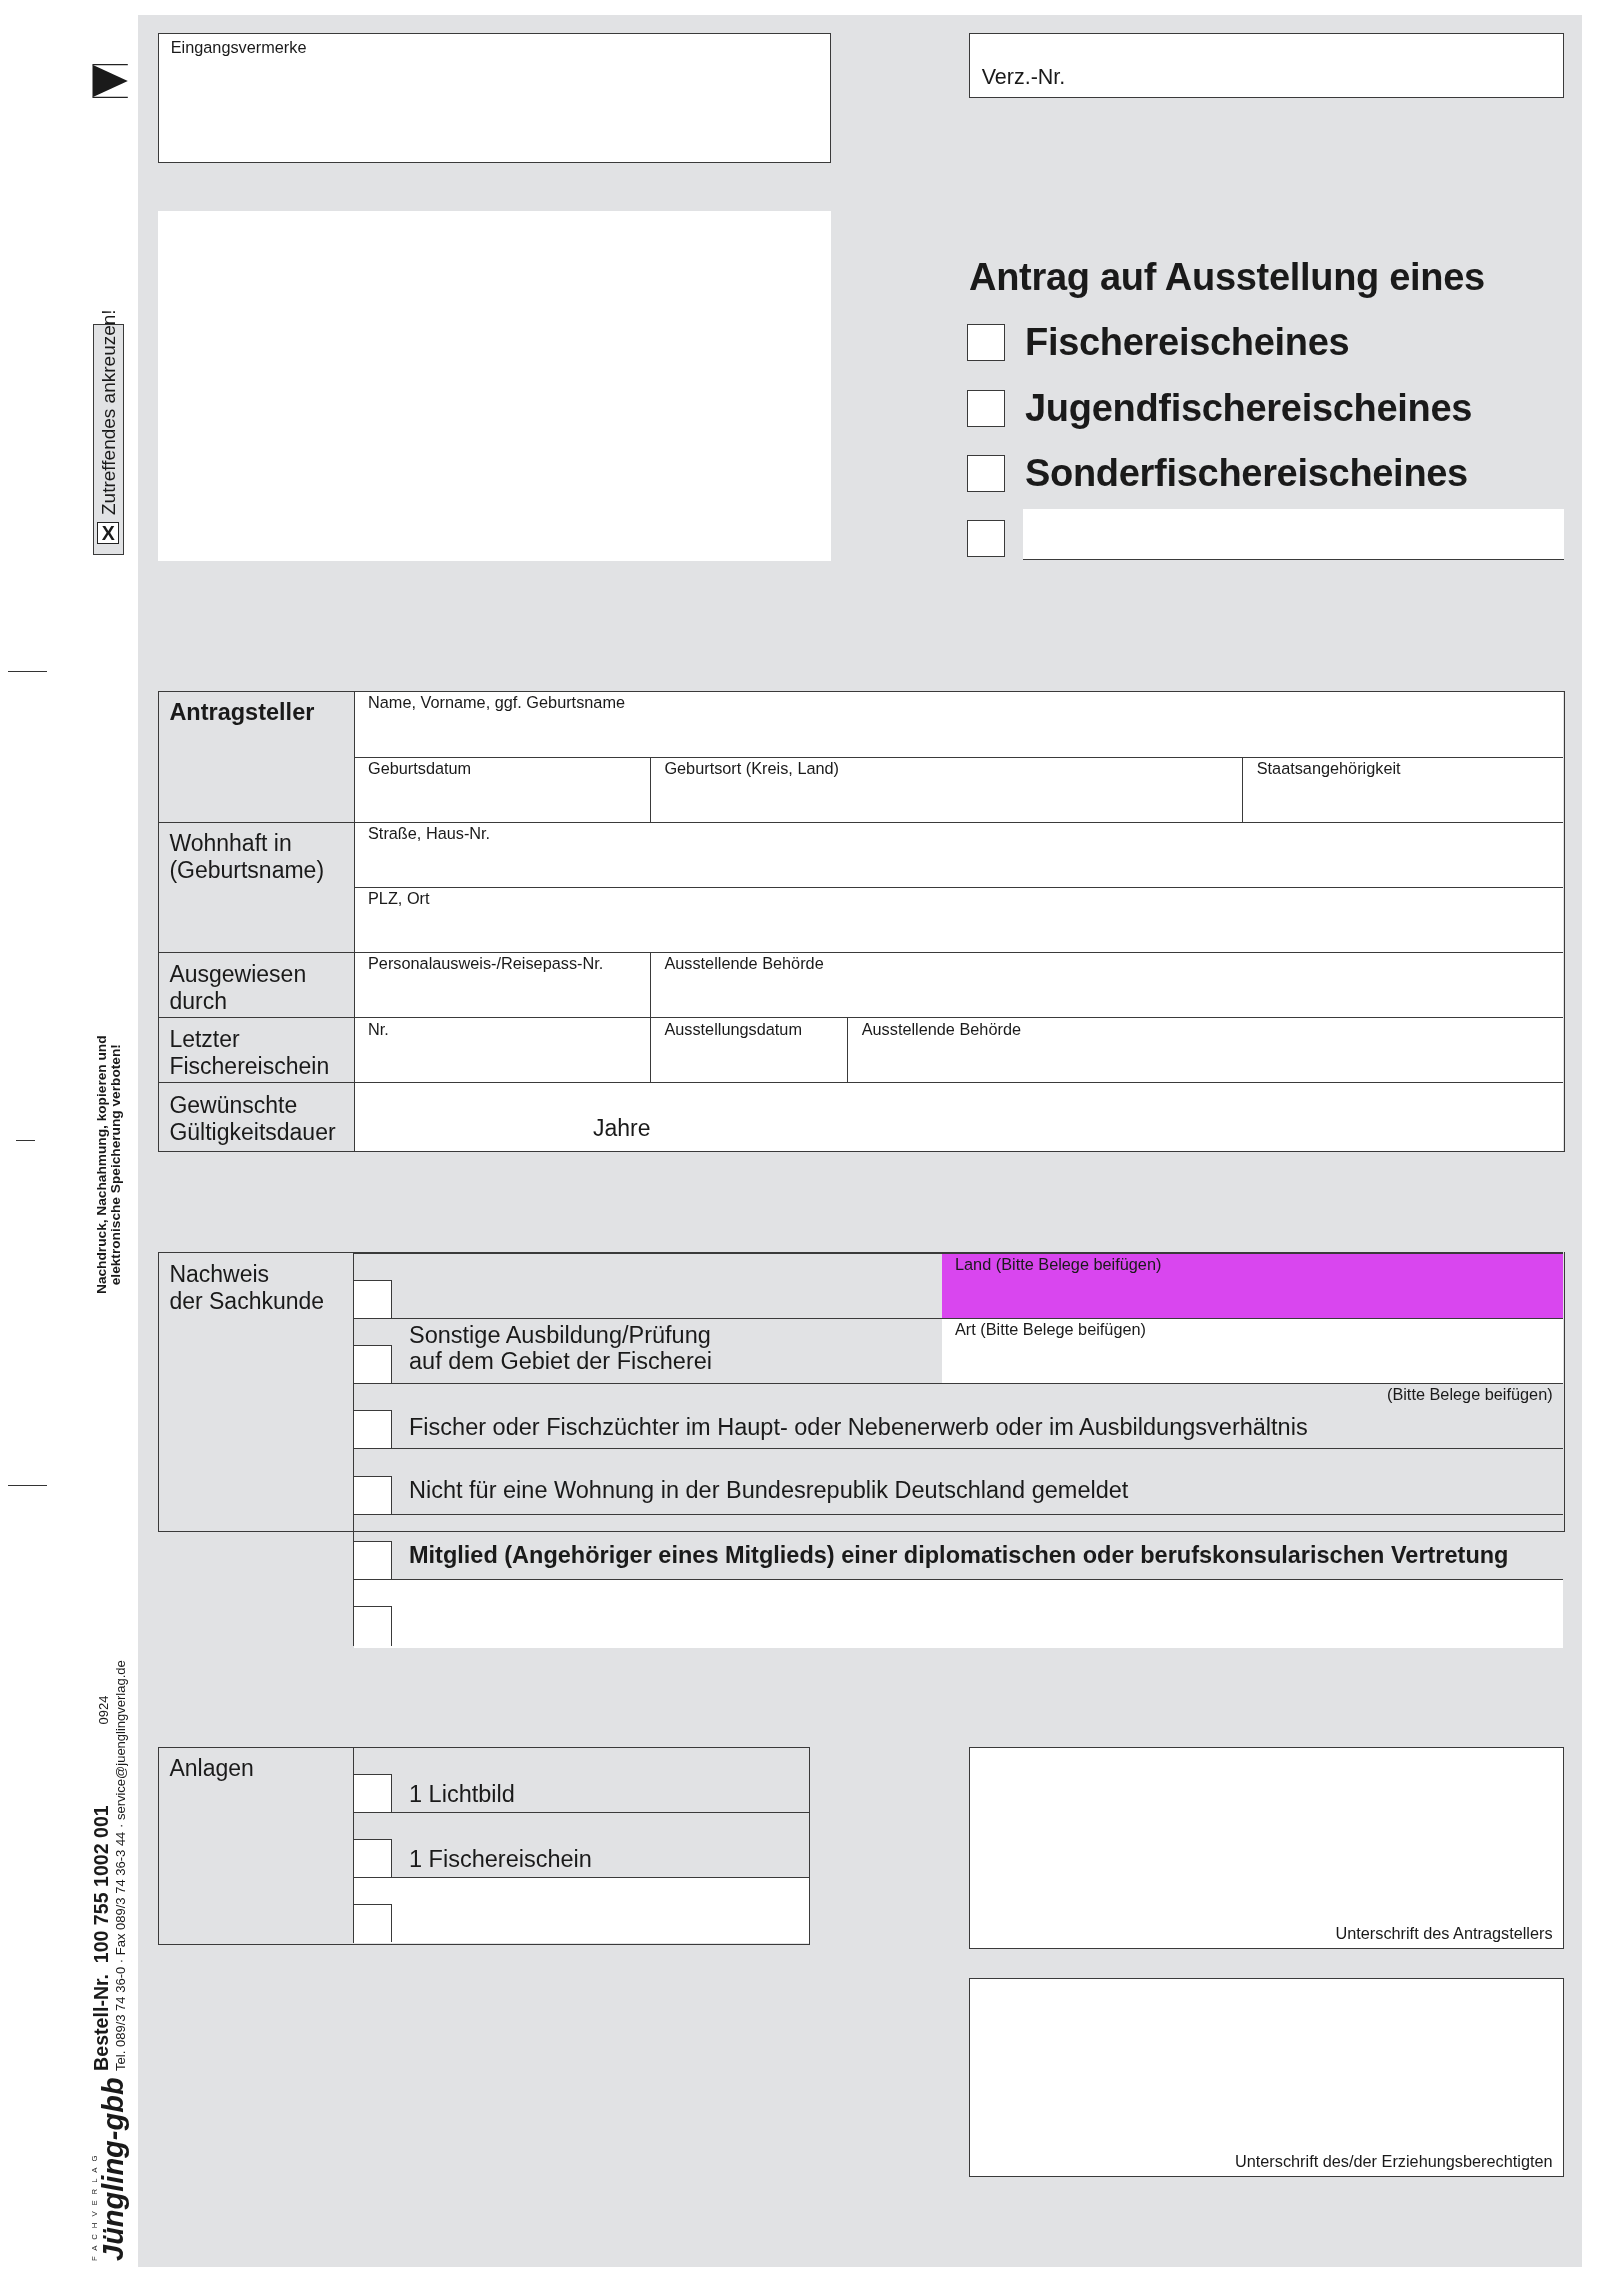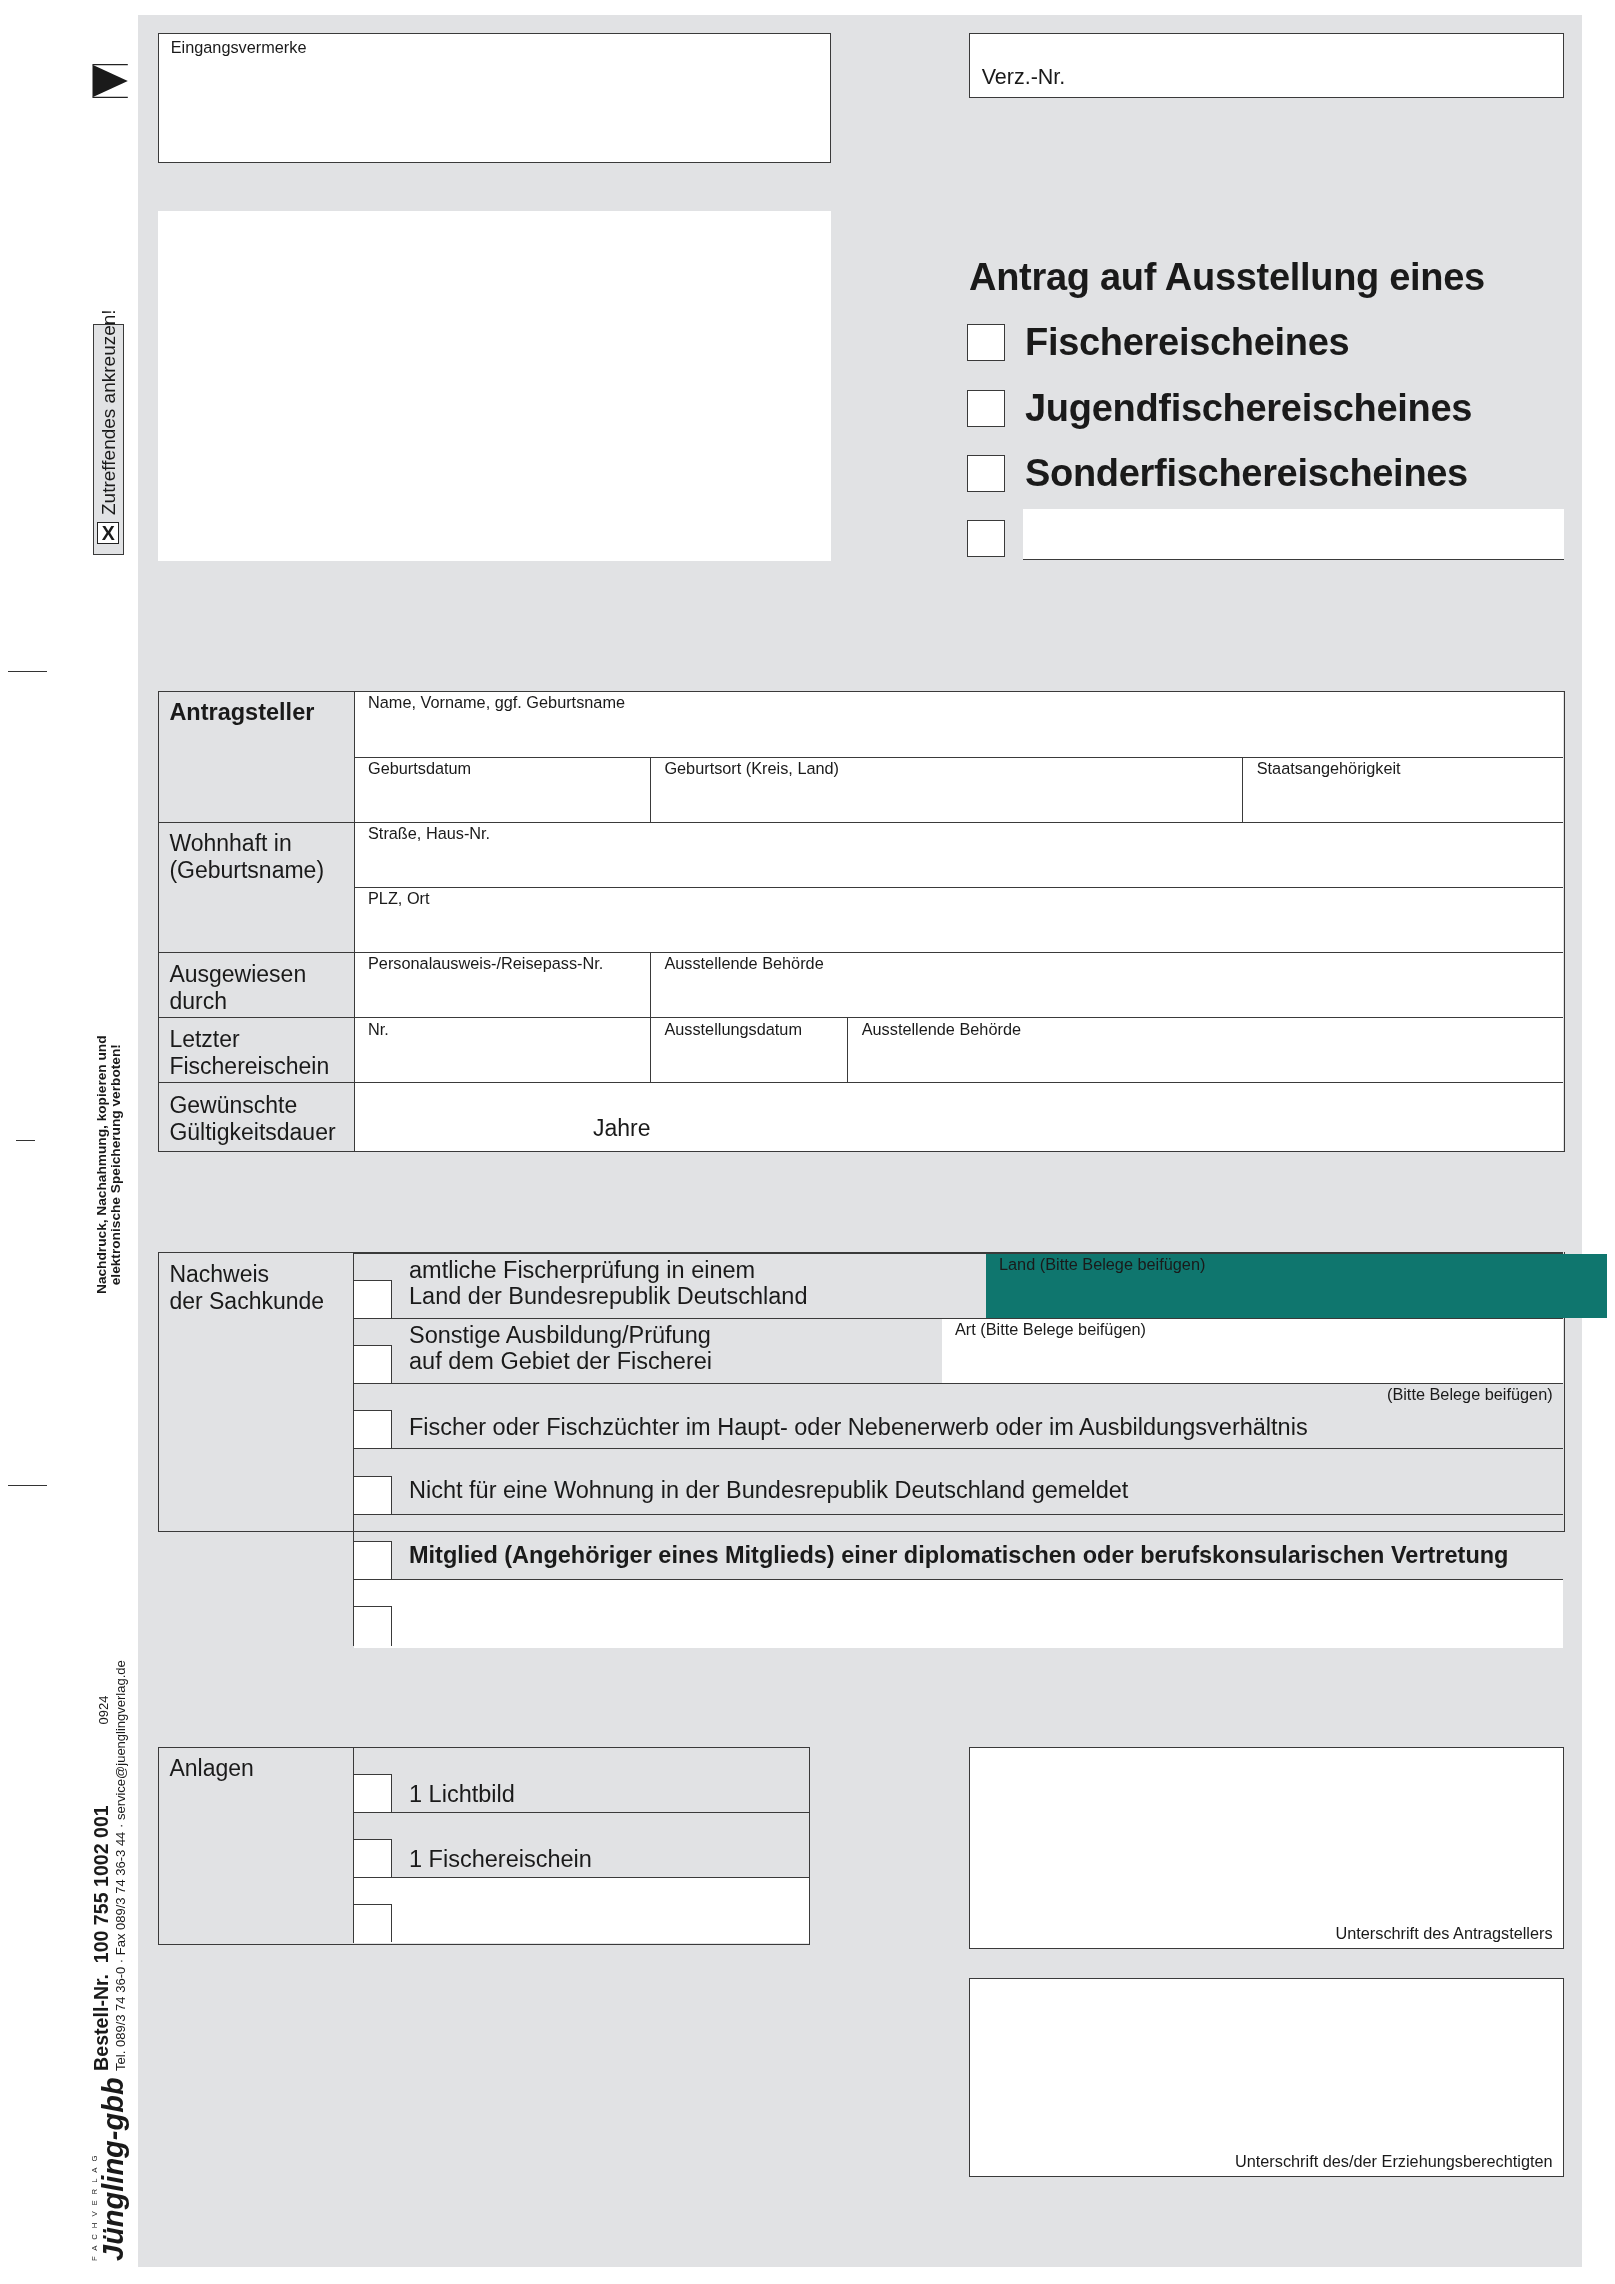--- a/index.html
+++ b/index.html
@@ -164,25 +164,21 @@
   <div class="abs label-cell" style="left:10.4px;top:9px;">
     <div>Nachweis</div>
     <div>der Sachkunde</div>
   </div>
   <div class="abs vline" style="left:194px;top:0;height:394px;"></div>
 
   <div class="abs" style="left:195px;top:0;width:1209px;height:394px;border-top:2px solid #3a3a3a;">
 
     <div class="abs" style="left:0;top:0;width:1209px;height:65px;">
       <div class="abs" style="left:0;top:26px;width:38px;height:39px;background:#fff;border-top:1.3px solid #3a3a3a;border-right:1.3px solid #3a3a3a;"></div>
-      <div class="abs big" style="left:55px;top:2.6px;">
-        <div>amtliche Fischerprüfung in einem</div>
-        <div>Land der Bundesrepublik Deutschland</div>
-      </div>
-      <div class="abs" style="left:588px;top:0;width:621px;height:64px;background:#0f766e;margin-left:44px;">
+      <div class="abs" style="left:588px;top:0;width:621px;height:64px;background:#d946ef;">
         <div class="abs small" style="left:13px;top:1.3px;">Land (Bitte Belege beifügen)</div>
       </div>
       <div class="abs hline" style="left:0;top:64px;width:1209px;"></div>
     </div>
 
     <div class="abs" style="left:0;top:65px;width:1209px;height:65px;">
       <div class="abs" style="left:0;top:26px;width:38px;height:39px;background:#fff;border-top:1.3px solid #3a3a3a;border-right:1.3px solid #3a3a3a;"></div>
       <div class="abs big" style="left:55px;top:2.6px;">
         <div>Sonstige Ausbildung/Prüfung</div>
         <div>auf dem Gebiet der Fischerei</div>

